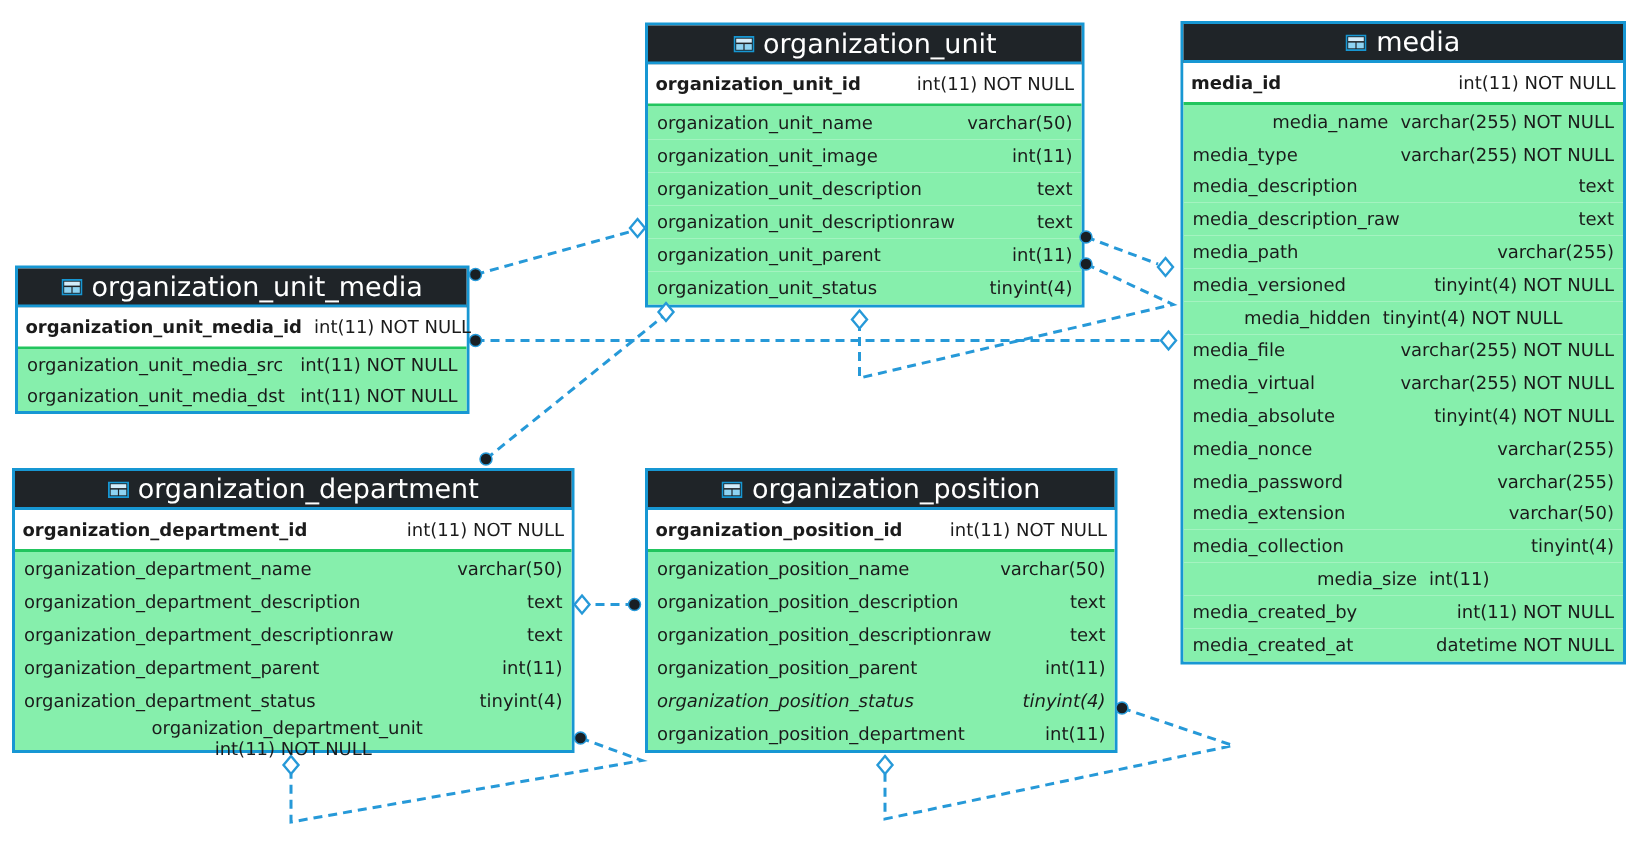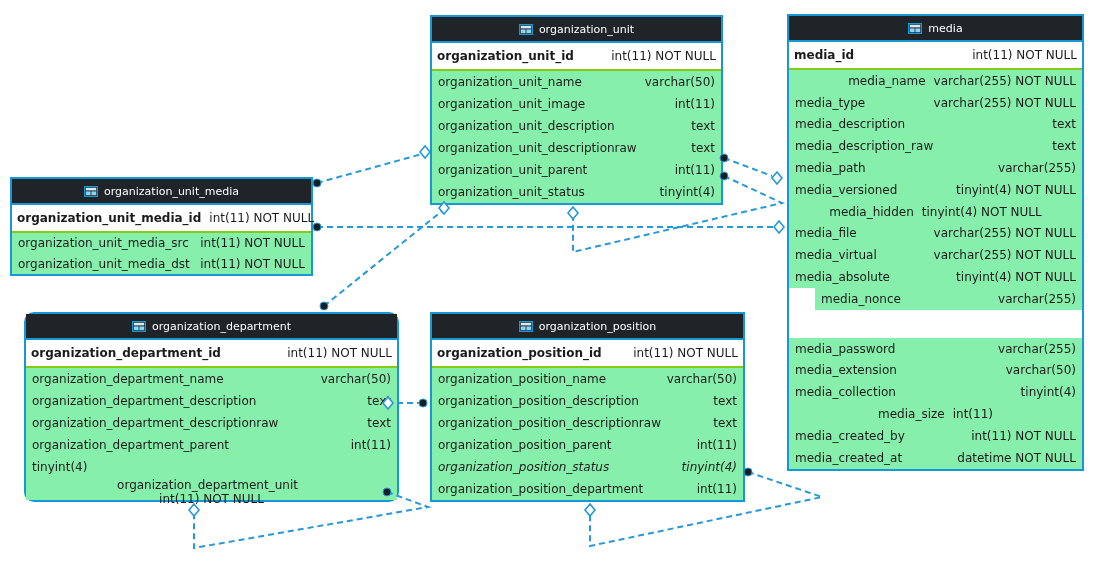--- a/index.html
+++ b/index.html
@@ -17,26 +17,26 @@
     border:2px solid #1797d3;
     color:#1b1b1b;
   }
   .t-header{
     height:24px;
     background:#1f2428;
     border-bottom:2px solid #1797d3;
     color:#ffffff;
     display:flex;align-items:center;justify-content:center;
     gap:6px;
-    font-size:11px;
+    font-size:18px;
     white-space:nowrap;
   }
   .t-pk{
     height:26px;
-    border-bottom:2px solid #84cc16;
+    border-bottom:2px solid #22c55e;
     display:flex;align-items:center;justify-content:space-between;
     padding:0 5px;
     font-size:12px;
     white-space:nowrap;
     background:#ffffff;
   }
   .t-pk .c-name{font-weight:bold;}
   .t-row{
     display:flex;align-items:center;justify-content:space-between;
     padding:0 6px;
@@ -148,25 +148,25 @@
             <span class="c-type">varchar(255) NOT NULL</span>
           </div>
           <div class="t-row" style="height: 21.8px;">
             <span class="c-name">media_virtual</span>
             <span class="c-type">varchar(255) NOT NULL</span>
           </div>
           <div class="t-row" style="height: 21.8px;">
             <span class="c-name">media_absolute</span>
             <span class="c-type">tinyint(4) NOT NULL</span>
           </div>
-          <div class="t-row" style="height: 21.8px; margin-left: 26px;">
+          <div class="t-row" style="height: 21.8px;">
             <span class="c-name">media_nonce</span>
             <span class="c-type">varchar(255)</span>
           </div>
-          <div class="t-row" style="height: 21.8px; margin-top: 28px;">
+          <div class="t-row" style="height: 21.8px;">
             <span class="c-name">media_password</span>
             <span class="c-type">varchar(255)</span>
           </div>
           <div class="t-row" style="height: 21.8px;">
             <span class="c-name">media_extension</span>
             <span class="c-type">varchar(50)</span>
           </div>
           <div class="t-row" style="height: 21.8px;">
             <span class="c-name">media_collection</span>
             <span class="c-type">tinyint(4)</span>
@@ -204,21 +204,21 @@
           <div class="t-row" style="height: 20.5px;">
             <span class="c-name">organization_unit_media_src</span>
             <span class="c-type">int(11) NOT NULL</span>
           </div>
           <div class="t-row" style="height: 20.5px;">
             <span class="c-name">organization_unit_media_dst</span>
             <span class="c-type">int(11) NOT NULL</span>
           </div>
         </div>
       </div>
-      <div class="db-table" style="left: 24px; top: 312px; width: 375px; border-radius: 10px;">
+      <div class="db-table" style="left: 8px; top: 312px; width: 375px;">
         <div class="t-header">
           <svg width="14" height="11" viewBox="0 0 14 11">
             <rect x="0" y="0" width="14" height="11" fill="#1797d3"></rect>
             <rect x="1.2" y="1.2" width="11.6" height="8.6" fill="#1f2428"></rect>
             <rect x="1.8" y="1.8" width="10.4" height="2.6" fill="#d2ecfa"></rect>
             <rect x="1.8" y="5.4" width="4.8" height="3.8" fill="#8ed3f2"></rect>
             <rect x="7.4" y="5.4" width="4.8" height="3.8" fill="#8ed3f2"></rect>
           </svg>
           <span class="t-title">organization_department</span>
         </div>
@@ -237,20 +237,21 @@
           </div>
           <div class="t-row" style="height: 22px;">
             <span class="c-name">organization_department_descriptionraw</span>
             <span class="c-type">text</span>
           </div>
           <div class="t-row" style="height: 22px;">
             <span class="c-name">organization_department_parent</span>
             <span class="c-type">int(11)</span>
           </div>
           <div class="t-row" style="height: 22px;">
+            <span class="c-name">organization_department_status</span>
             <span class="c-type">tinyint(4)</span>
           </div>
           <div class="t-row" style="height: 22px; flex-direction: column;">
             <span class="c-name">organization_department_unit</span>
             <span class="c-type">int(11) NOT NULL</span>
           </div>
         </div>
       </div>
       <div class="db-table" style="left: 430px; top: 312px; width: 315px;">
         <div class="t-header">

